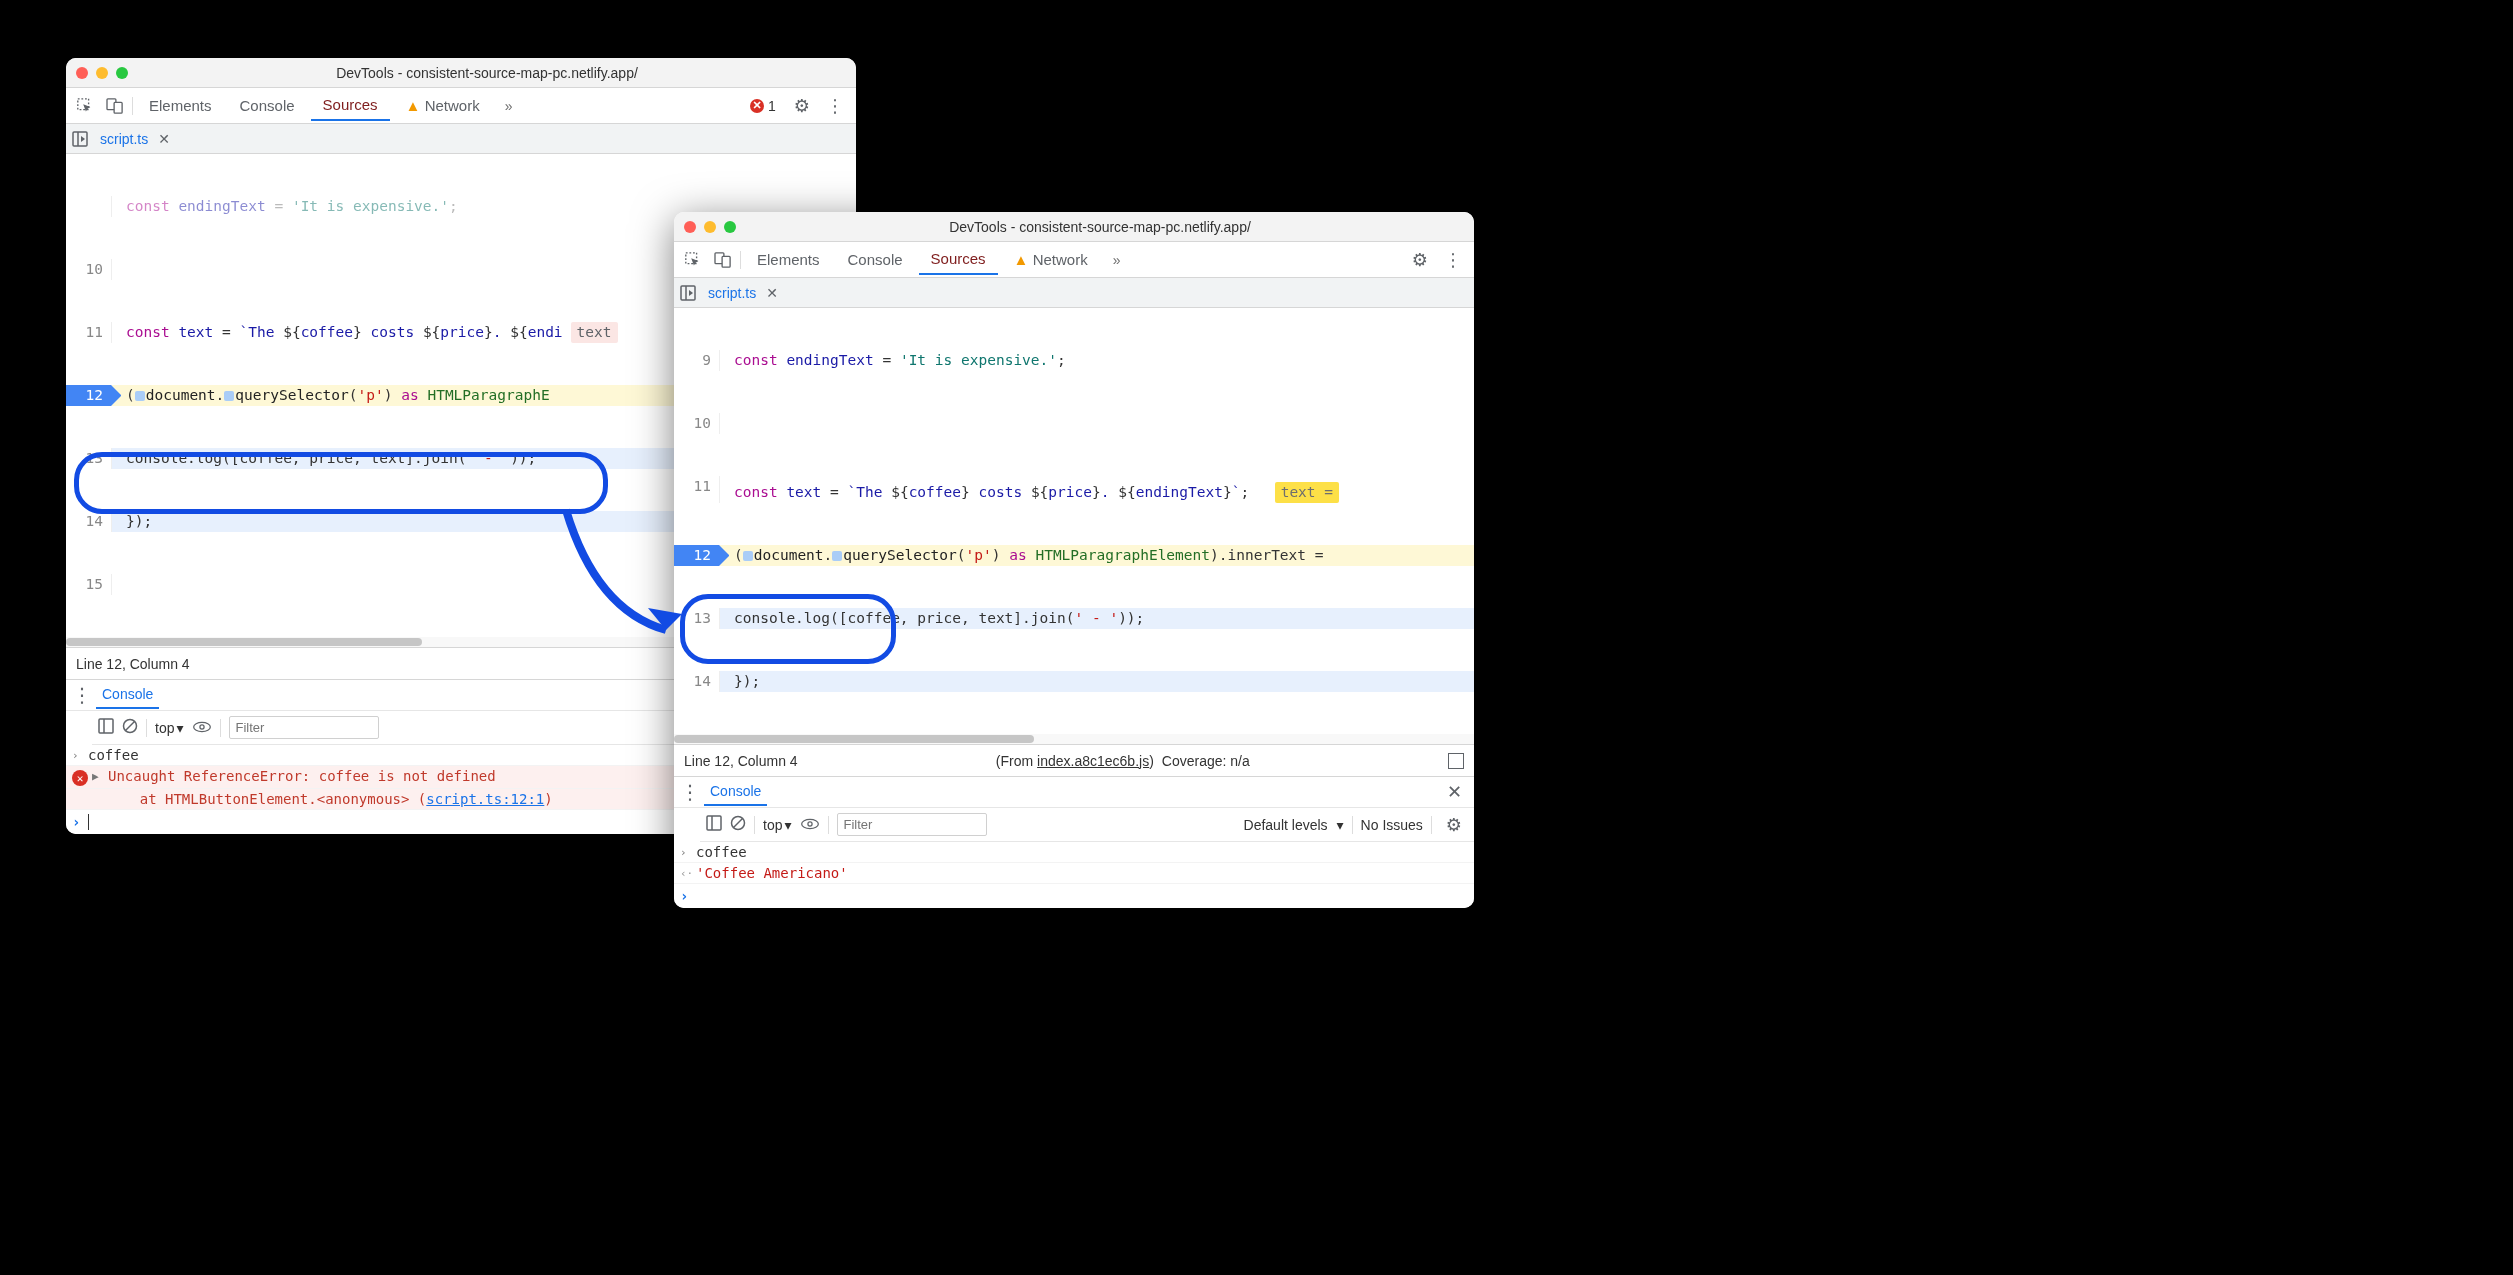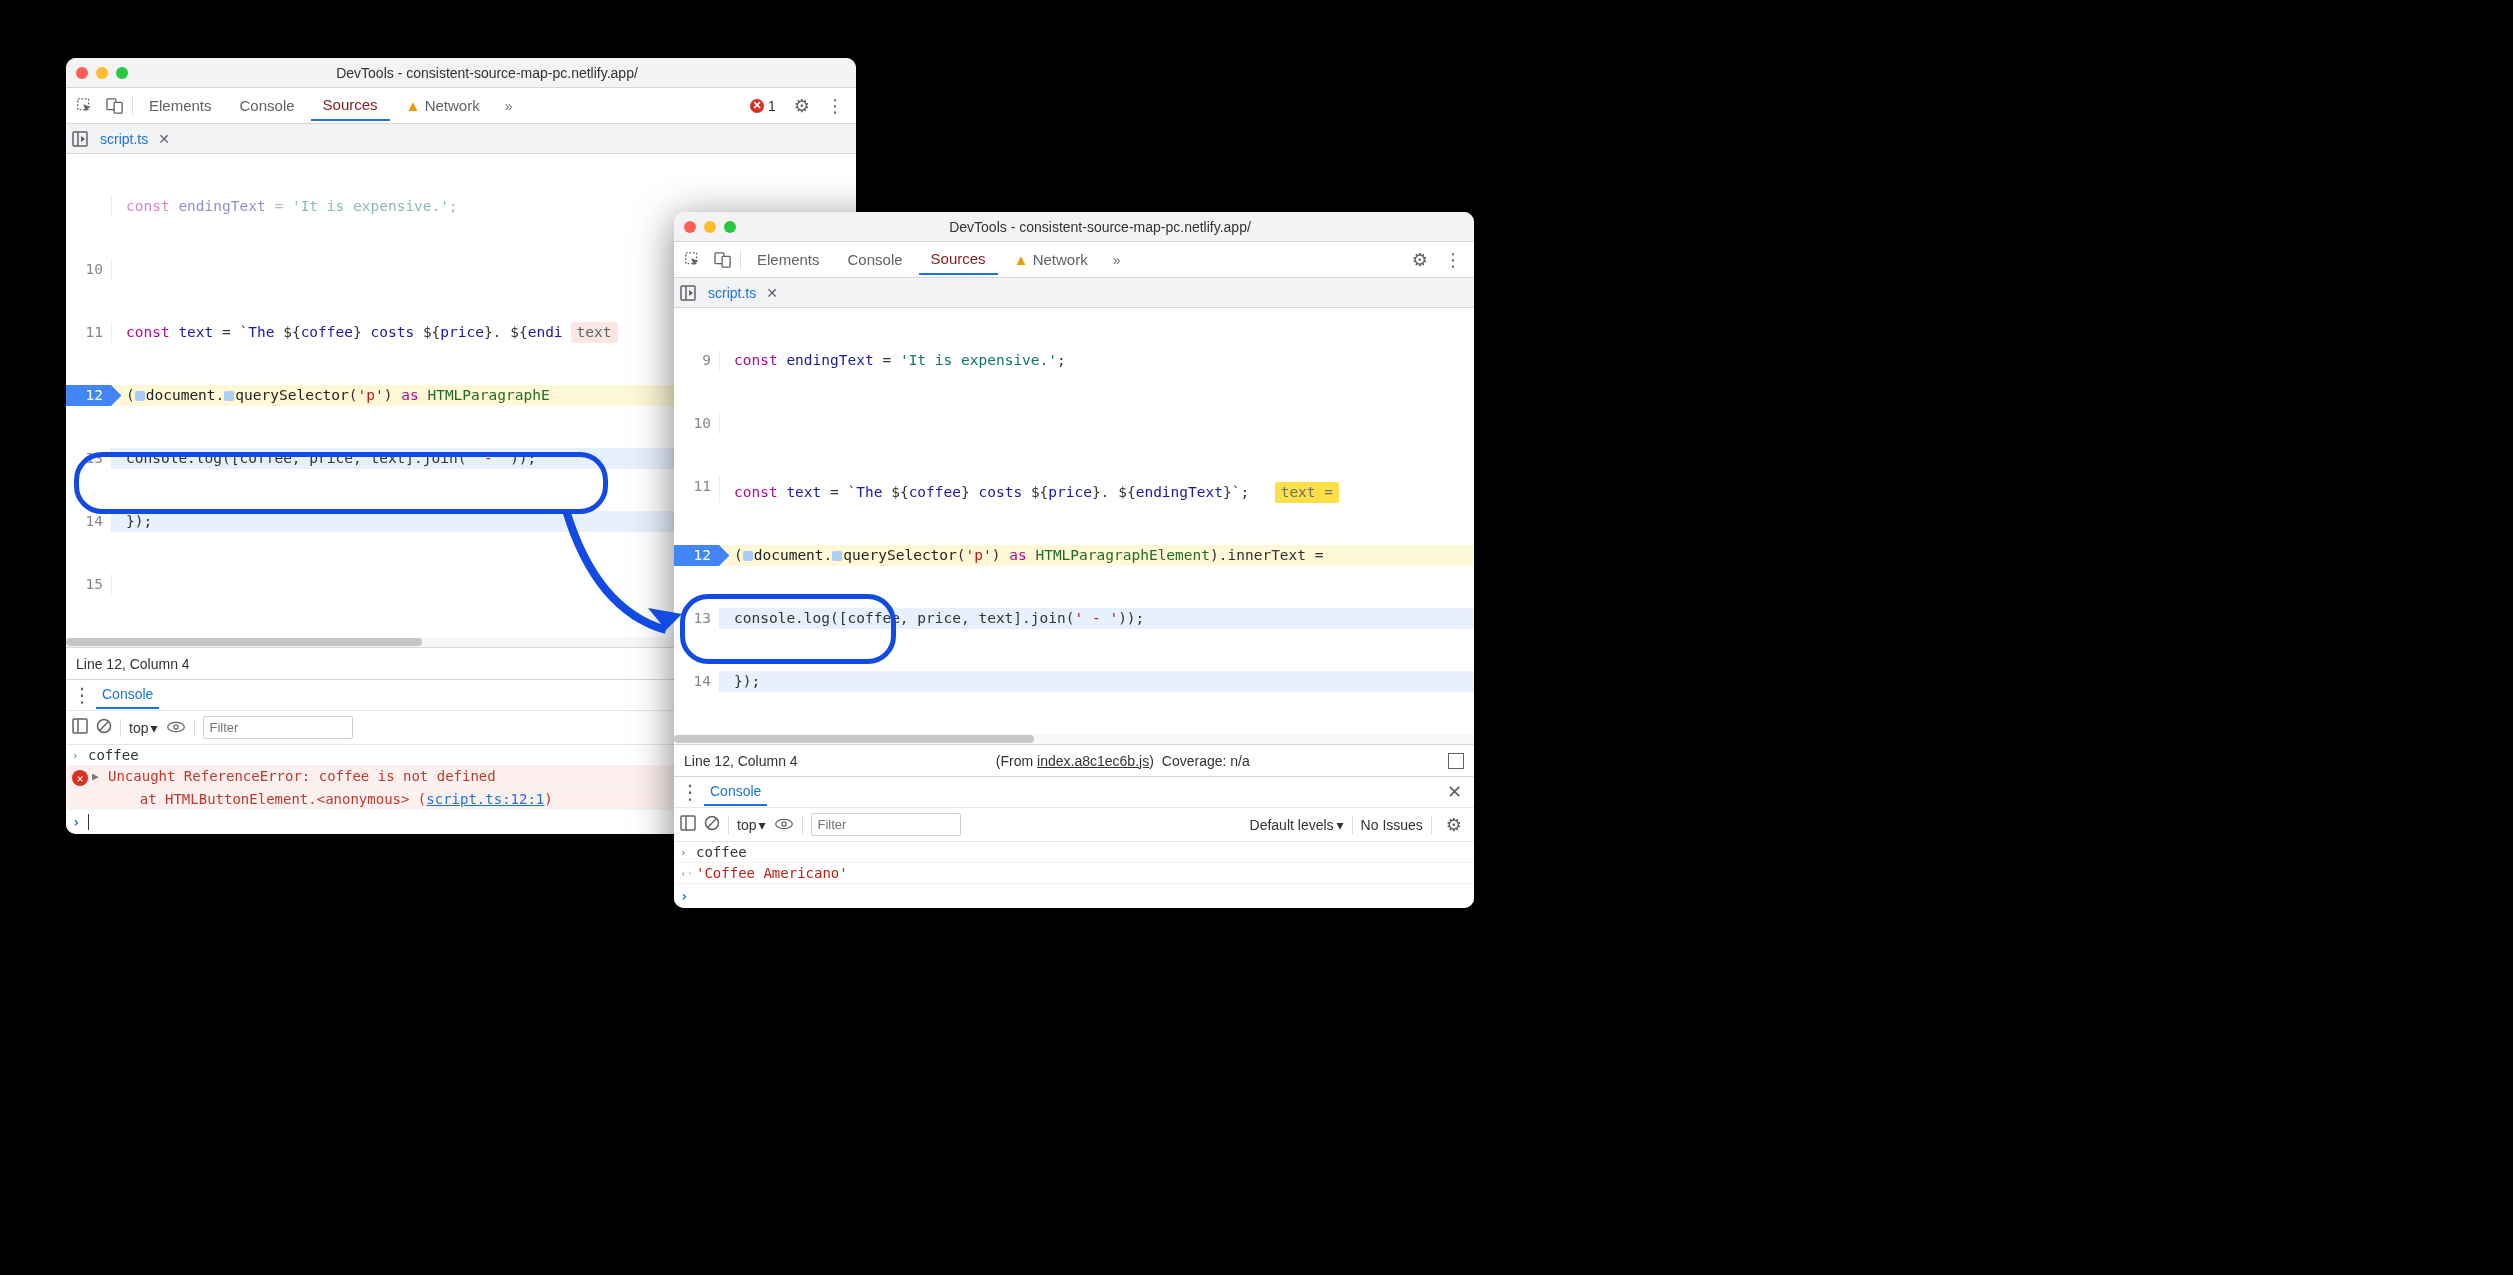--- a/index.html
+++ b/index.html
@@ -82,26 +82,26 @@
   .watch.ok { background:#fde047; color:#6e6e6e;margin-top:6px; }
   .hscroll { height:10px; background:#f8f8f8; position:relative; }
   .hscroll .thumb { position:absolute; left:0; top:1px; height:8px; width:45%; background:#c6c6c6; border-radius:4px; }
   .statusbar { display:flex; align-items:center; height:32px; padding:0 10px; border-top:1px solid #d6d6d6; font-size:14px; color:#333; gap:8px; }
   .statusbar a { color:#333; text-decoration:underline; }
   .statusbar .sq { width:16px; height:16px; border:1.5px solid #5f6368; margin-left:auto; }
   .drawerhead { display:flex; align-items:center; height:32px; border-top:1px solid #d6d6d6; border-bottom:1px solid #e6e6e6; padding:0 6px; gap:4px; }
   .drawerhead .dots { color:#5f6368; font-size:20px; line-height:1; }
   .drawerhead .ctab { font-size:14px; color:#1a73e8; border-bottom:2px solid #1a73e8; padding:5px 6px; }
   .drawerhead .closex { margin-left:auto; color:#5f6368; font-size:18px; padding:0 6px; }
-  .consoletoolbar { display:flex; align-items:center; height:34px; padding:0 6px; gap:8px; border-bottom:1px solid #e6e6e6; background:#fff; }
+  .consoletoolbar { display:flex; align-items:center; height:34px; padding:0 6px; gap:8px; border-bottom:1px solid #e6e6e6; background:#fff;margin-left:26px; }
   .consoletoolbar .ico { color:#5f6368; }
   .sep { width:1px; height:18px; background:#ddd; }
   .ctxsel { font-size:14px; color:#333; display:flex; align-items:center; gap:2px; }
   .filterbox { border:1px solid #d0d0d0; background:#fff; padding:3px 6px; font-size:13px; color:#999; border-radius:2px; width:150px; }
-  .levelsel { font-size:14px; color:#333; margin-left:auto; display:flex; align-items:center; gap:3px; }
+  .levelsel { font-size:14px; color:#333; margin-left:auto; display:flex; align-items:center; gap:9px; }
   .consolebody { font-family: Menlo, Consolas, monospace; font-size:14px; background:#fff; }
   .cline { display:flex; align-items:flex-start; padding:2px 6px; border-bottom:1px solid #f3f3f3; }
   .cline.err { background:#fdf0ef; color:#c0392b; }
   .cline .chev { width:16px; color:#777; font-size:11px; padding-top:2px; }
   .cline .erricon { width:16px; height:16px; border-radius:50%; background:#d93025; color:#fff; font-size:11px; display:flex; align-items:center; justify-content:center; margin-right:4px; margin-top:2px; }
   .cline .txt { white-space:pre; }
   .cline.err a { color:#1a73e8; text-decoration:underline; }
   .cline.ret .txt { color:#c41a16; }
   .prompt { display:flex; padding:4px 6px; }
   .prompt .pchev { color:#1a73e8; font-weight:bold; width:16px; }

